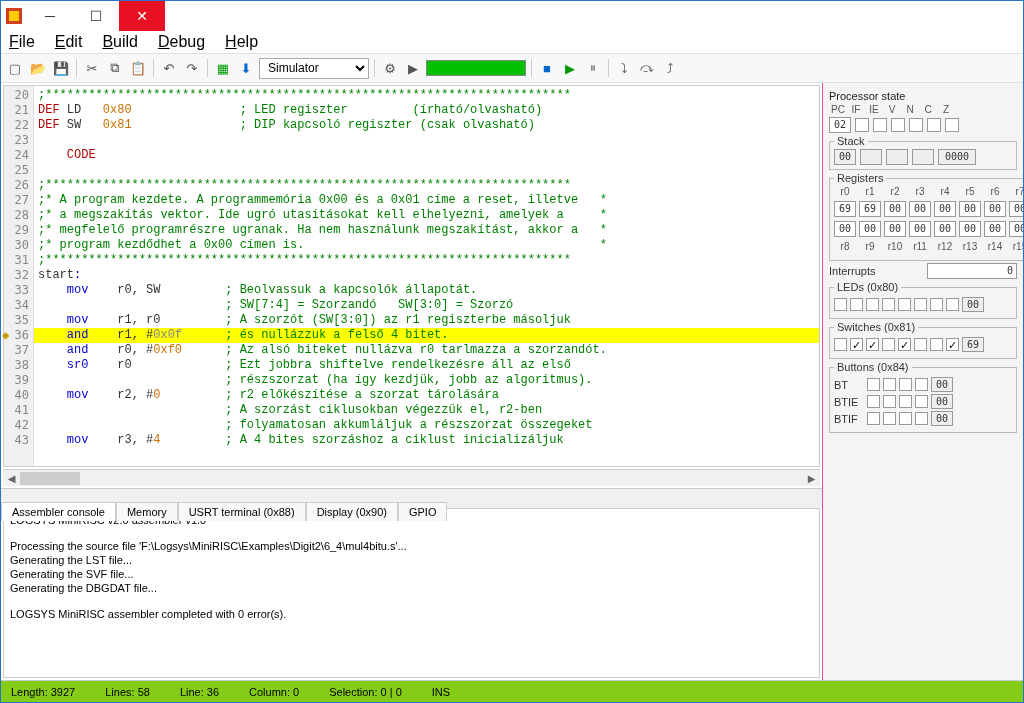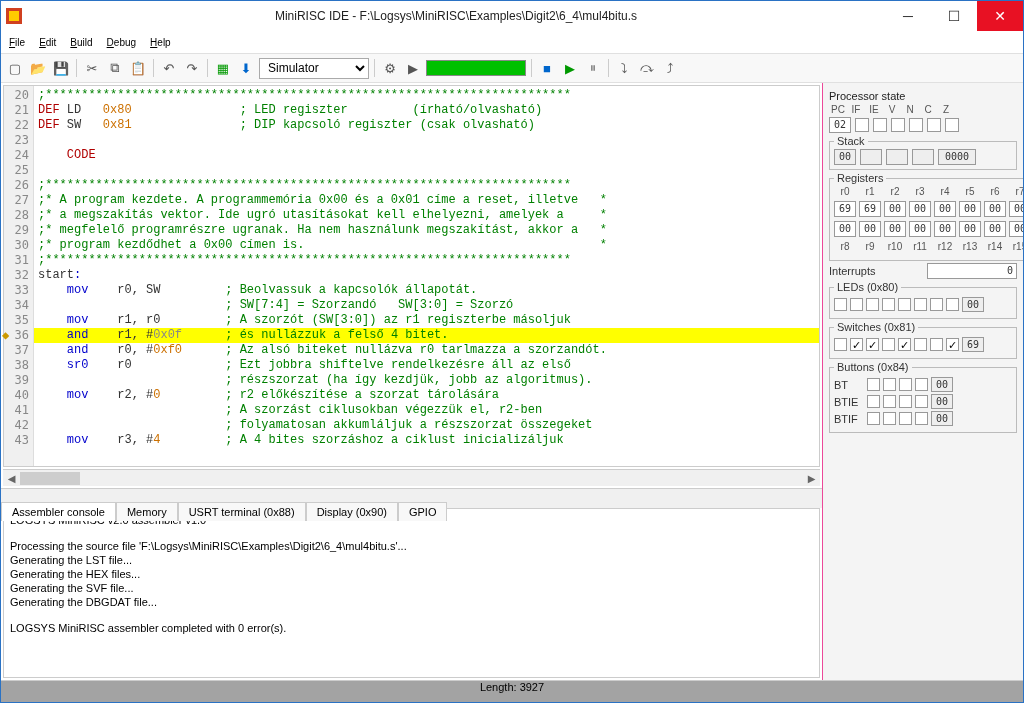--- a/index.html
+++ b/index.html
@@ -3,21 +3,21 @@
 <meta charset="utf-8">
 <style>
   * { box-sizing: border-box; margin: 0; padding: 0; }
   body { font-family: "Segoe UI", Tahoma, sans-serif; font-size: 12px; background: #fff; width: 1024px; height: 703px; overflow: hidden; border: 1px solid #2a72c4; display: flex; flex-direction: column; }
   .titlebar { height: 30px; background: #fff; display: flex; align-items: center; }
   .titlebar .icon { width: 26px; display:flex; align-items:center; justify-content:center;}
   .titlebar .title { flex: 1; text-align: center; font-size: 12px; color: #222; }
   .winbtns { display: flex; height: 100%; }
   .winbtn { width: 46px; display:flex; align-items:center; justify-content:center; font-size:14px; color:#333;}
   .winbtn.close { background:#e81123; color:#fff; }
-  .menubar { height: 22px; display:flex; align-items:center; padding:0 8px; gap:14px; font-size:10px;}
+  .menubar { height: 22px; display:flex; align-items:center; padding:0 8px; gap:20px; font-size:16px;}
   .menubar span u { text-decoration: underline; }
   .toolbar { height: 30px; border-top:1px solid #e0e0e0; border-bottom:1px solid #e0e0e0; background:#f8f8f8; display:flex; align-items:center; padding:0 4px; gap:3px;}
   .tbtn { width:20px; height:20px; display:flex; align-items:center; justify-content:center; color:#555; font-size:13px;}
   .tsep { width:1px; height:18px; background:#ccc; margin:0 2px;}
   .combo { height:21px; border:1px solid #aaa; background:#fff; font-size:12px; width:110px; padding:0 4px;}
   .progress { width:100px; height:16px; background:#00c000; border:1px solid #888;}
   .mainrow { flex:1; display:flex; min-height:0;}
   .editor-col { flex:1; display:flex; flex-direction:column; border-right:1px solid #ec4899; min-width:0;}
   .editor-wrap { flex:1; display:flex; min-height:0; border:1px solid #ccc; margin:2px; position:relative;}
   .gutter { width:30px; background:#f0f0f0; font-family:Consolas,monospace; font-size:12px; color:#888; text-align:right; padding:2px 4px 2px 0; line-height:15px; border-right:1px solid #ddd;}
@@ -47,35 +47,34 @@
   .reggrid .h { text-align:center; color:#555;}
   .kv { display:flex; align-items:center; justify-content:space-between; margin:2px 0;}
   .kv .field { width:90px; height:16px; border:1px solid #999; background:#fff; text-align:right; padding:0 3px; font-family:Consolas,monospace; font-size:10px; line-height:14px;}
   .bitrow { display:flex; gap:3px; align-items:center; margin:2px 0;}
   .bitrow .chk { width:13px; height:13px;}
   .bitrow .val { width:22px; height:15px; border:1px solid #999; background:#eee; font-size:10px; text-align:center; line-height:13px; font-family:Consolas,monospace;}
   .tabs-row { display:flex; border-top:1px solid #ccc; background:#f0f0f0;}
   .tab { padding:3px 10px; border:1px solid #ccc; border-bottom:none; background:#f8f8f8; font-size:11px; position:relative; top:13px;}
   .tab.active { background:#fff; }
   .console { height:170px; border:1px solid #ccc; margin:0 2px 2px 2px; background:#fff; padding:4px 6px; font-size:11px; line-height:14px; overflow:auto;}
-  .statusbar { height:22px; border-top:1px solid #ccc; background:#a3a3a3; display:flex; align-items:center; font-size:11px; padding:0 10px; gap:30px;flex-direction:column;}
+  .statusbar { height:22px; border-top:1px solid #ccc; background:#84cc16; display:flex; align-items:center; font-size:11px; padding:0 10px; gap:30px;}
   fieldset { border:1px solid #bbb; padding:2px 4px 4px 4px; margin:2px 0;}
   legend { font-size:11px; padding:0 3px; color:#333;}
 </style>
 </head>
 <body>
 
 <div class="titlebar">
   <div class="icon">
     <svg width="16" height="16">
         <rect width="16" height="16" fill="#d04020"></rect>
         <rect x="3" y="3" width="10" height="10" fill="#ffcc00"></rect>
       </svg>
   </div>
-  <div class="title">MiniRISC IDE - F:\Logsys\MiniRISC\Examples\Digit2\6_4\mul4bitu.s</div>
   <div class="winbtns">
     <div class="winbtn">─</div>
     <div class="winbtn">☐</div>
     <div class="winbtn close">✕</div>
   </div>
 </div>
 
 <div class="menubar">
   <span><u>F</u>ile</span>
   <span><u>E</u>dit</span>
@@ -155,21 +154,20 @@
       <div class="tab">Memory</div>
       <div class="tab">USRT terminal (0x88)</div>
       <div class="tab">Display (0x90)</div>
       <div class="tab">GPIO</div>
     </div>
     <div class="console">
       <div>LOGSYS MiniRISC v2.0 assembler v1.0</div>
       <div style="height:12px"></div>
       <div>Processing the source file 'F:\Logsys\MiniRISC\Examples\Digit2\6_4\mul4bitu.s'...</div>
       <div>Generating the LST file...</div>
-      <div>Generating the HEX files...</div>
       <div>Generating the SVF file...</div>
       <div>Generating the DBGDAT file...</div>
       <div style="height:12px"></div>
       <div>LOGSYS MiniRISC assembler completed with 0 error(s).</div>
     </div>
   </div>
 
   <div class="right-panel">
     <div class="rp-h">Processor state</div>
     <div class="flagrow" id="flaglabels">

